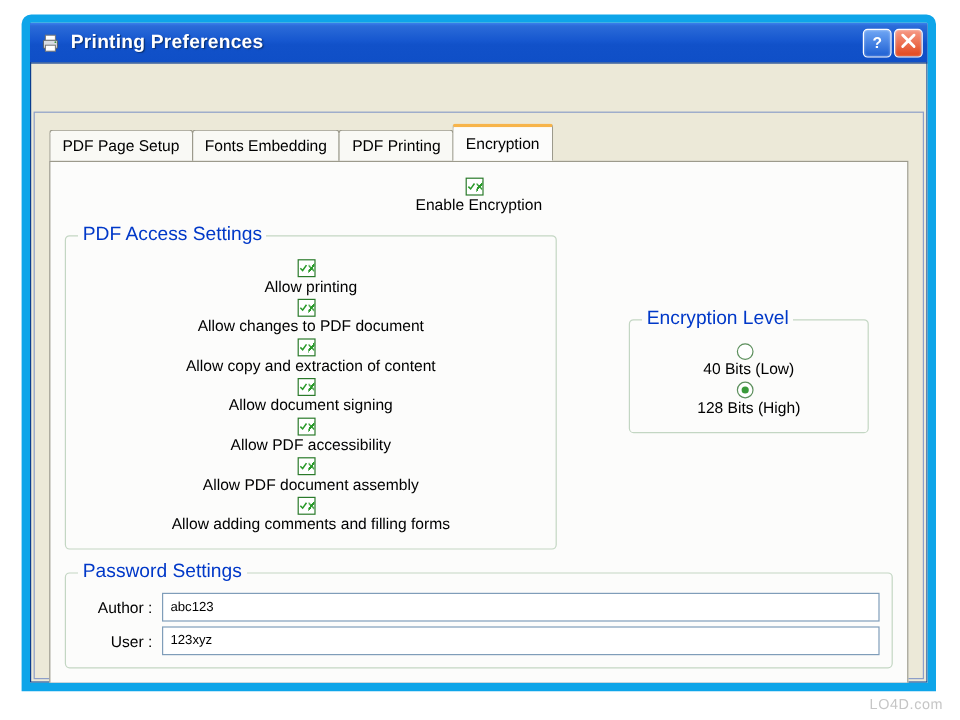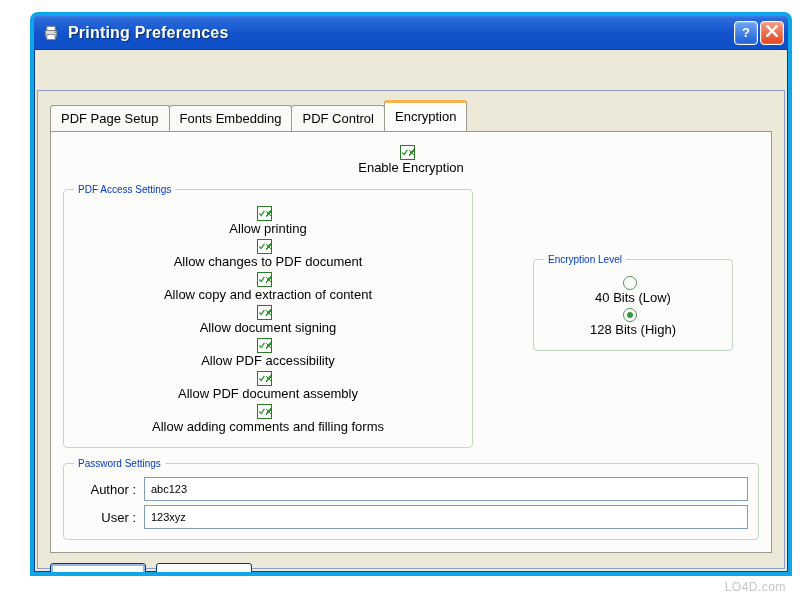--- a/index.html
+++ b/index.html
@@ -1,20 +1,20 @@
 <!DOCTYPE html>
 <html><head>
   <meta charset="utf-8">
   <style>
     * { box-sizing: border-box; margin: 0; padding: 0; font-family: Tahoma, sans-serif; font-size: 13px; }
     body { background: #fff; width: 800px; height: 600px; position: relative; overflow: hidden; }
 
     .window {
-      position: absolute; left: 30px; top: 12px; width: 762px; height: 564px;
-      border: 4px solid #0ea5e9; border-radius: 8px 8px 0 0; overflow: hidden;
+      position: absolute; left: 18px; top: 12px; width: 762px; height: 564px;
+      border: 7px solid #0ea5e9; border-radius: 8px 8px 0 0; overflow: hidden;
       background: #ece9d8;
       box-shadow: 0 0 0 1px #0a3d8f inset;
     }
     .titlebar {
       height: 34px;
       background: linear-gradient(to bottom, #3a81ee 0%, #2b6bd8 8%, #1657cf 45%, #1151c9 55%, #0f4fc7 100%);
       display: flex; align-items: center; padding: 0 4px 0 6px; color: #fff;
       border-bottom: 1px solid #0a3d8f;
     }
     .titlebar .icon-slot {
@@ -60,21 +60,21 @@
     .chk { width: 15px; height: 15px; border: 1px solid #2a7a2a; background: #fff; display: inline-flex; align-items:center; justify-content:center; margin-right: 7px; }
     .chk.checked::after { content: ""; width: 9px; height: 9px; display: block;
       background: linear-gradient(45deg, transparent 44%, #2a9a2a 44% 56%, transparent 56%),
                   linear-gradient(-50deg, transparent 40%, #2a9a2a 40% 58%, transparent 58%);
     }
     .chk.checked svg { width: 13px; height: 13px; }
 
     fieldset {
       border: 1px solid #c3d6c3; border-radius: 4px; padding: 8px 10px 10px 10px; margin-top: 6px;
     }
-    legend { color: #0038c8; padding: 0 4px; font-size: 10px; }
+    legend { color: #0038c8; padding: 0 4px; font-size: 16px; }
 
     .columns { display: flex; gap: 0; align-items: flex-start; }
     .leftcol { width: 410px; }
     .rightcol { flex: 1; padding-left: 60px; padding-top: 70px; }
     .enc-level { width: 200px; }
 
     .radio { width: 14px; height: 14px; border: 1px solid #5c8f5c; border-radius: 50%; background: #fff; display:inline-flex; align-items:center; justify-content:center; margin-right:7px; }
     .radio.sel::after { content: ""; width: 6px; height: 6px; background: #3a9a3a; border-radius: 50%; }
 
     .pw-grid { display: grid; grid-template-columns: 70px 1fr; row-gap: 4px; align-items: center; }
@@ -123,21 +123,21 @@
 
   <div class="client">
     <div class="tabs">
       <div class="tab">
           <span>PDF Page Setup</span>
         </div>
       <div class="tab">
           <span>Fonts Embedding</span>
         </div>
       <div class="tab">
-          <span>PDF Control</span>
+          <span>PDF Printing</span>
         </div>
       <div class="tab active">
           <span>Encryption</span>
         </div>
     </div>
 
     <div class="tabpanel">
 
       <div class="row">
         <span class="chk checked">

